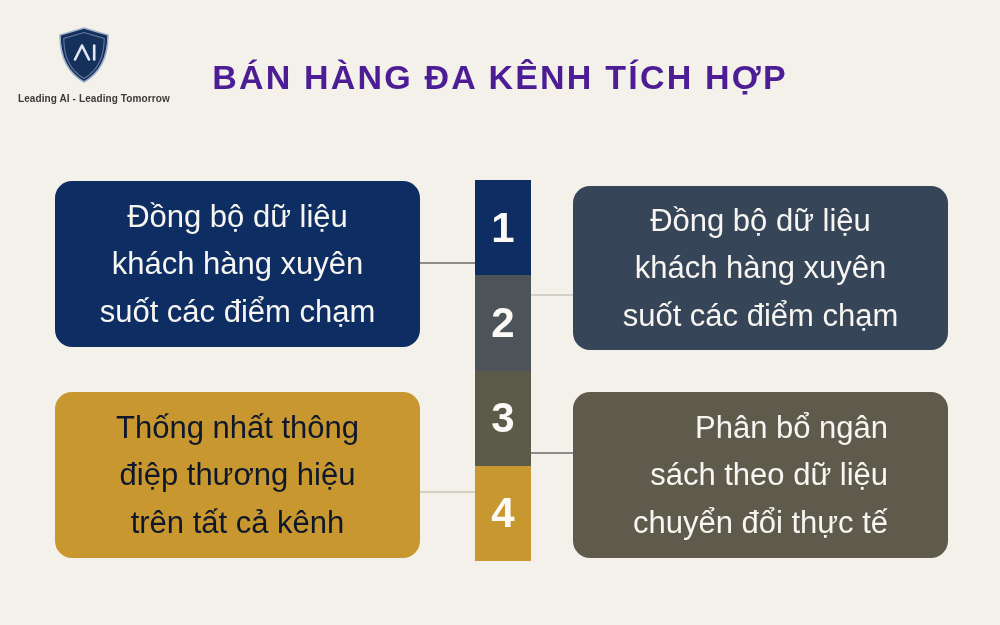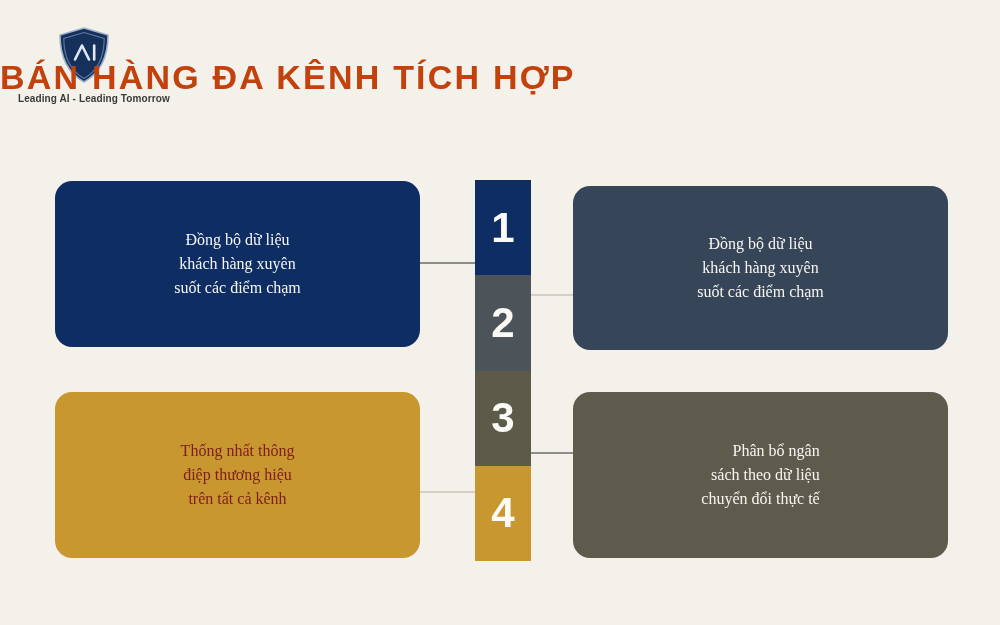--- a/index.html
+++ b/index.html
@@ -54,26 +54,26 @@
     margin-top: 9px;
     white-space: nowrap;
   }
 
   
   .page-title {
     position: absolute;
     left: 0;
     right: 0;
     top: 58px;
-    text-align: left;
+    text-align: center;
     font-family: "Liberation Sans", sans-serif;
     font-size: 34px;
     font-weight: 700;
     letter-spacing: 2.2px;
-    color: #c2410c;
+    color: #4c1d95;
     white-space: nowrap;
   }
 
   
   .connector {
     position: absolute;
     height: 2px;
     background: #7b7b78;
     opacity: 0.85;
   }
@@ -85,22 +85,22 @@
     border-radius: 17px;
     display: flex;
     align-items: center;
     justify-content: center;
     text-align: center;
     color: #ffffff;
     box-sizing: border-box;
     padding: 10px 20px;
   }
   .card-text {
-    font-family: Liberation Serif, serif;
-    font-size: 16px;
+    font-family: Liberation Sans, sans-serif;
+    font-size: 31px;
     font-weight: 400;
     line-height: 1.52;
     color: #f7f6f2;
     white-space: pre-line;
   }
   #card-1 { left: 55px;  top: 181px; width: 365px; height: 166px; }
   #card-2 { left: 573px; top: 186px; width: 375px; height: 164px; }
   #card-3 { left: 55px;  top: 392px; width: 365px; height: 166px; }
   #card-4 { left: 573px; top: 392px; width: 375px; height: 166px; text-align: right; }
 
@@ -159,21 +159,21 @@
 suốt các điểm chạm</span>
   </div>
 
   <div class="card" id="card-2" style="background:#374558;">
     <span class="card-text">Đồng bộ dữ liệu
 khách hàng xuyên
 suốt các điểm chạm</span>
   </div>
 
   <div class="card" id="card-3" style="background:#c8972f;">
-    <span class="card-text" style="color:#7f1d1d;">Thống nhất thông
+    <span class="card-text" style="color:#0f172a;">Thống nhất thông
 điệp thương hiệu
 trên tất cả kênh</span>
   </div>
 
   <div class="card" id="card-4" style="background:#5e5b4c;">
     <span class="card-text">Phân bổ ngân
 sách theo dữ liệu
 chuyển đổi thực tế</span>
   </div>
 

